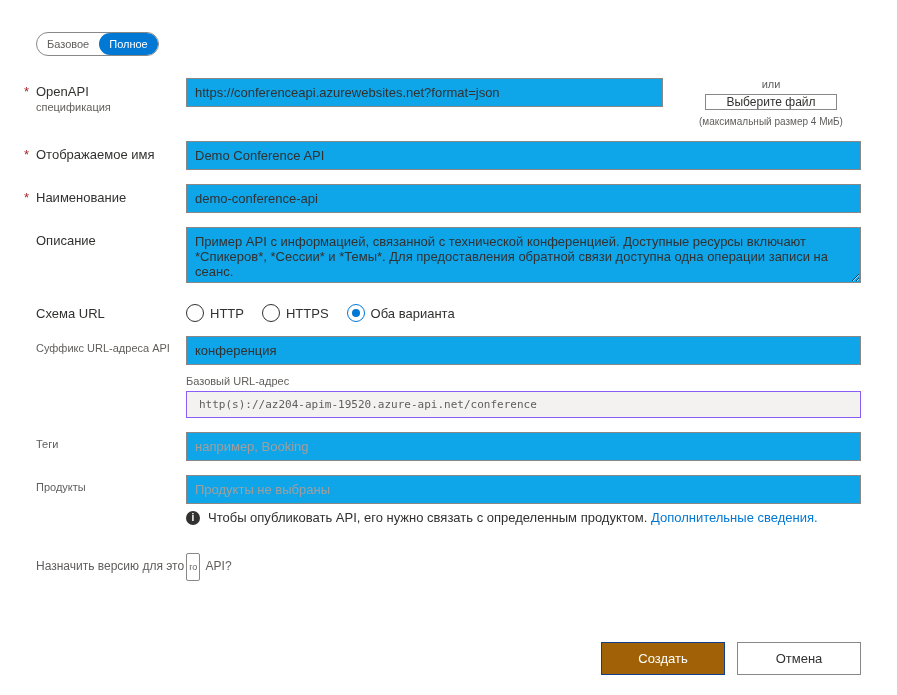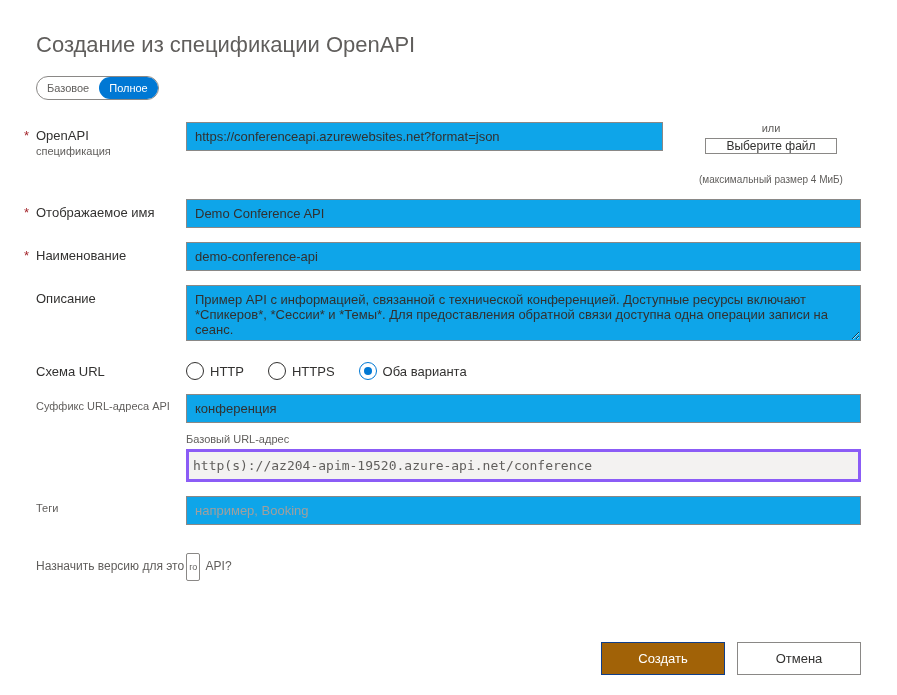--- a/index.html
+++ b/index.html
@@ -16,49 +16,48 @@
   .lab.req::before{content:"*";color:#a4262c;position:absolute;left:-12px;top:6px}
   .lab .sub{display:block;font-size:11px;color:#605e5c;margin-top:2px}
   .lab.small{font-size:11px;color:#605e5c}
   .ctl{flex:1;min-width:0}
   input[type=text],textarea{width:100%;box-sizing:border-box;border:1px solid #8a8886;padding:6px 8px;font-family:inherit;font-size:13px;color:#323130;background:#0ea5e9}
   input[type=text]::placeholder,textarea::placeholder{color:#a19f9d}
   textarea{height:56px;resize:both}
   .spec-input{background:#eef4fb}
   .url-suffix{border:2px solid #323130;padding:4px 8px;font-size:11px}
   .base-url-lbl{font-size:11px;color:#605e5c;margin:10px 0 4px 0}
-  .base-url{background:#f3f2f1;border:3px solid #8b5cf6;padding:6px 4px;font-family:Consolas,monospace;font-size:13px;color:#605e5c}
+  .base-url{background:#f3f2f1;border:1px solid #8b5cf6;padding:6px 12px;font-family:Consolas,monospace;font-size:11px;color:#605e5c}
   
   .filecol{width:180px;flex:none;margin-left:18px;text-align:center}
   .or{font-size:11px;color:#605e5c;margin-bottom:4px}
   .filebtn{display:block;width:130px;margin:0 auto;border:1px solid #8a8886;background:#fff;padding:0 0;font-size:12px;text-align:center;cursor:pointer}
-  .maxsize{font-size:10px;color:#605e5c;margin-top:20px;white-space:nowrap}
+  .maxsize{font-size:10px;color:#605e5c;margin-top:6px;white-space:nowrap}
   
-  .radios{display:flex;gap:24px;padding-top:4px}
+  .radios{display:flex;gap:18px;padding-top:4px}
   .radio{display:inline-flex;align-items:center;gap:6px;font-size:13px;cursor:pointer}
   .rcircle{width:16px;height:16px;border:1px solid #323130;border-radius:50%;display:inline-flex;align-items:center;justify-content:center}
   .rcircle.sel{border-color:#0078d4}
   .rcircle.sel::after{content:"";width:8px;height:8px;border-radius:50%;background:#0078d4}
   
   .info{display:flex;align-items:center;gap:8px;font-size:13px;color:#323130;margin:6px 0 0 0}
   .info .i{width:14px;height:14px;border-radius:50%;background:#323130;color:#fff;font-size:10px;line-height:14px;text-align:center;font-weight:bold;flex:none}
   .link{color:#0078d4;cursor:pointer}
   
   .version{font-size:12px;color:#605e5c;margin-top:28px}
   .version .box{display:inline-block;border:1px solid #8a8886;border-radius:2px;font-size:9px;padding:8px 2px;margin:0 2px;color:#605e5c}
   
   .footer{position:absolute;right:36px;bottom:20px;display:flex;gap:12px}
   .btn{min-width:90px;padding:8px 16px;font-size:13px;text-align:center;cursor:pointer;border:1px solid #8a8886;background:#fff}
   .btn.primary{background:#a16207;color:#fff;border-color:#0f3e8a}
 </style>
 </head>
 <body>
 
 <div class="page">
-  <h1>Создание из спецификации OpenAPI</h1>
 
   <div class="pill">
     <span class="off">Базовое</span>
     <span class="on">Полное</span>
   </div>
 
   
   <div class="row">
     <div class="lab req">
       <span>OpenAPI</span>
@@ -131,20 +130,33 @@
 
   
   <div class="row">
     <div class="lab small">Теги</div>
     <div class="ctl">
       <input type="text" placeholder="например, Booking" style="">
     </div>
   </div>
 
   
+  <div class="row" style="margin-bottom:6px">
+    <div class="lab small">Продукты</div>
+    <div class="ctl">
+      <input type="text" placeholder="Продукты не выбраны" style="">
+      <div class="info">
+        <span class="i">i</span>
+        <span>
+          <span>Чтобы опубликовать API, его нужно связать с определенным продуктом. </span>
+          <span class="link">Дополнительные сведения.</span>
+        </span>
+      </div>
+    </div>
+  </div>
 
   
   <div class="version">
     <span>Назначить версию для это</span><span class="box">го</span><span> API?</span>
   </div>
 
   
   <div class="footer">
     <div class="btn primary">Создать</div>
     <div class="btn">Отмена</div>

